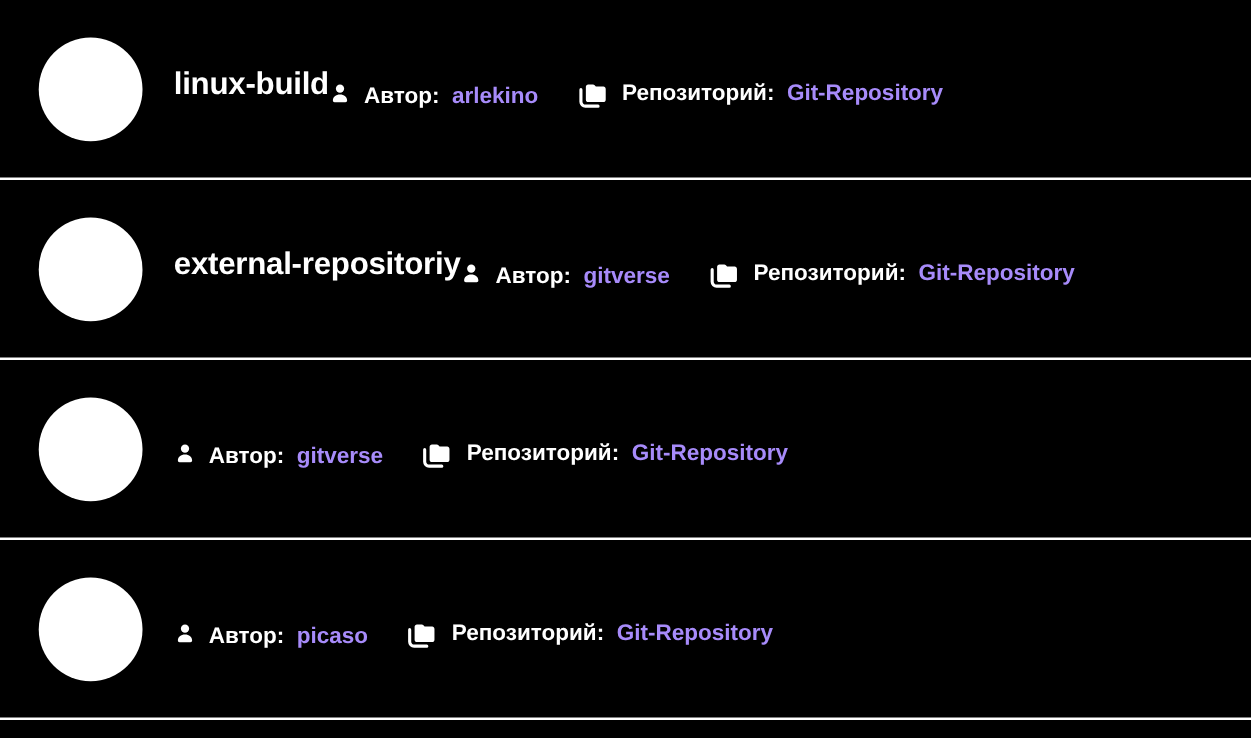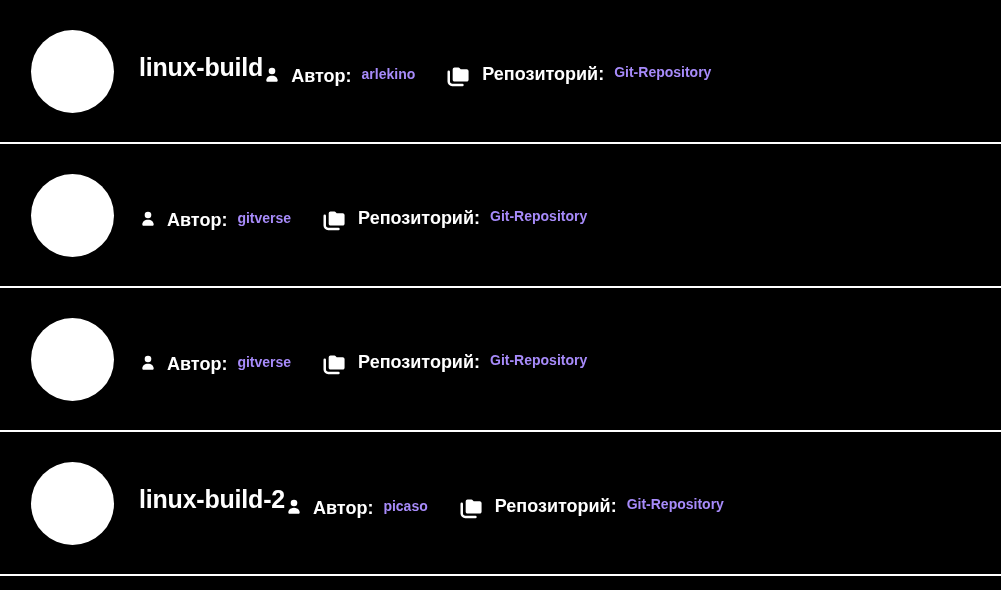--- a/index.html
+++ b/index.html
@@ -60,21 +60,21 @@
     align-items: flex-start;
     gap: 10px;
   }
   .meta-label {
     color: var(--text, #ffffff);
     font-size: 18px;
     font-weight: 600;
   }
   .meta-link {
     color: var(--link, #a78bfa);
-    font-size: 14px;
+    font-size: 18px;
     font-weight: 600;
     cursor: pointer;
   }
   .icon {
     display: inline-flex;
     flex: none;
   }
   .icon svg { display: block; }
 </style>
 </head>
@@ -107,20 +107,21 @@
           <span class="meta-label">Репозиторий:</span>
           <span class="meta-link">Git-Repository</span>
         </div>
       </div>
     </div>
   </li>
 
   <li class="repo-item">
     <span class="avatar"></span>
     <div class="content">
+      <span class="title">external-repositoriy</span>
       <div class="meta">
         <div class="meta-group">
           <span class="icon">
             <svg width="18" height="18" viewBox="0 0 24 24" fill="#ffffff" xmlns="http://www.w3.org/2000/svg">
               <circle cx="12" cy="6.6" r="4.4"></circle>
               <path d="M12 12.9c-4.4 0-7.6 2.7-7.6 6.4 0 1 .8 1.7 1.8 1.7h11.6c1 0 1.8-.7 1.8-1.7 0-3.7-3.2-6.4-7.6-6.4Z"></path>
             </svg>
           </span>
           <span class="meta-label">Автор:</span>
           <span class="meta-link">gitverse</span>
@@ -163,21 +164,20 @@
           <span class="meta-label">Репозиторий:</span>
           <span class="meta-link">Git-Repository</span>
         </div>
       </div>
     </div>
   </li>
 
   <li class="repo-item">
     <span class="avatar"></span>
     <div class="content">
-      <span class="title">linux-build-2</span>
       <div class="meta">
         <div class="meta-group">
           <span class="icon">
             <svg width="18" height="18" viewBox="0 0 24 24" fill="#ffffff" xmlns="http://www.w3.org/2000/svg">
               <circle cx="12" cy="6.6" r="4.4"></circle>
               <path d="M12 12.9c-4.4 0-7.6 2.7-7.6 6.4 0 1 .8 1.7 1.8 1.7h11.6c1 0 1.8-.7 1.8-1.7 0-3.7-3.2-6.4-7.6-6.4Z"></path>
             </svg>
           </span>
           <span class="meta-label">Автор:</span>
           <span class="meta-link">picaso</span>

